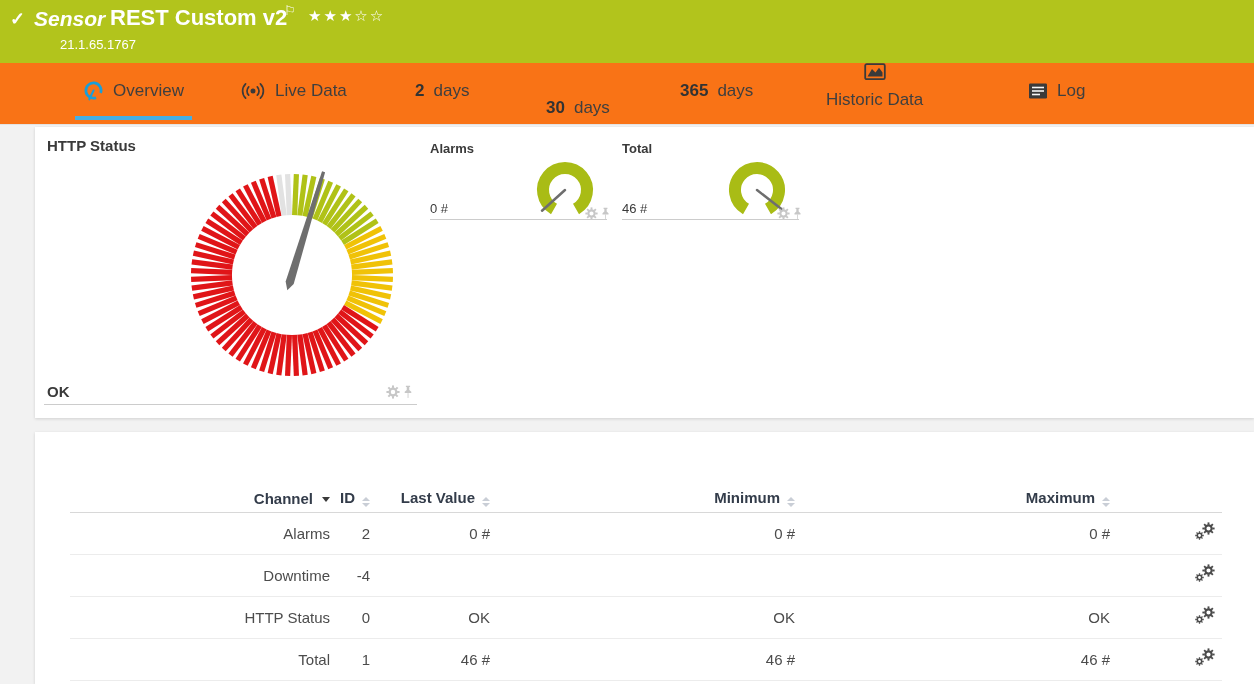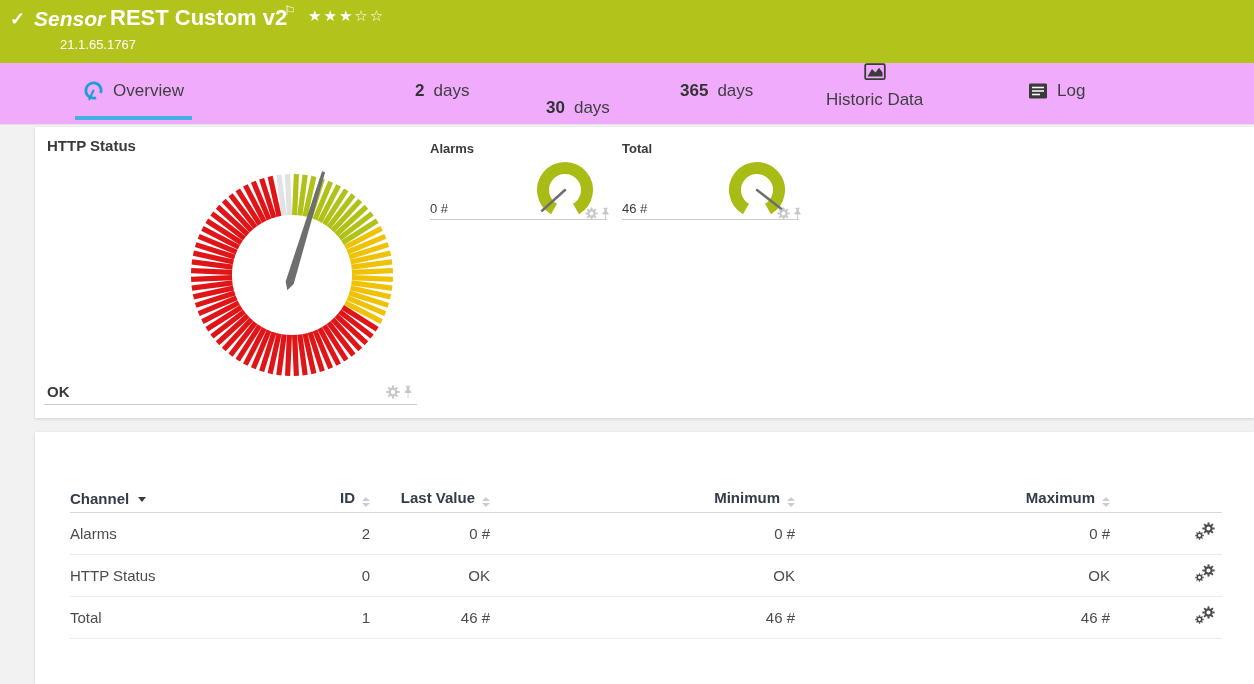--- a/index.html
+++ b/index.html
@@ -11,21 +11,21 @@
   }
   
   .topbar{position:absolute;left:0;top:0;width:100%;height:63px;background:#b2c41c;color:#fff;}
   .check{position:absolute;left:10px;top:8px;font-size:18px;font-weight:bold;}
   .sensor-type{position:absolute;left:34px;top:7px;font-size:21px;font-style:italic;font-weight:700;}
   .sensor-title{position:absolute;left:110px;top:5px;font-size:22px;font-weight:bold;}
   .flag{position:absolute;left:284px;top:3px;font-size:13px;}
   .stars{position:absolute;left:308px;top:7px;font-size:15px;letter-spacing:2px;}
   .version{position:absolute;left:60px;top:37px;font-size:13px;}
   
-  .tabbar{position:absolute;left:0;top:63px;width:100%;height:61px;background:#f0abfc;border-bottom:1px solid #e3e3e3;}
+  .tabbar{position:absolute;left:0;top:63px;width:100%;height:61px;background:#f97316;border-bottom:1px solid #e3e3e3;}
   .tab{position:absolute;top:0;height:55px;display:flex;align-items:center;gap:9px;
        font-size:17px;color:#3f3f3f;cursor:pointer;white-space:nowrap;}
   .tab svg{flex:0 0 auto;}
   .tab.active{justify-content:center;}
   .tab.active::after{content:'';position:absolute;left:0;right:0;bottom:-2px;height:4px;background:#45afe4;}
   .tab .num{font-weight:bold;color:#333;}
   .icon-dark{color:#3a3a3a;}
   .icon-blue{color:#1a9ed9;}
   
   .panel{position:absolute;left:35px;width:1219px;background:#fff;box-shadow:0 1px 3px rgba(0,0,0,.14);}
@@ -46,21 +46,21 @@
   .mini-icons{position:absolute;left:155px;top:66px;display:flex;gap:3px;align-items:center;color:#c7c7c7;}
   .mini-line{position:absolute;left:0;top:78px;width:177px;height:1px;background:#ccc;}
   
   .tablewrap{position:absolute;left:35px;top:52px;width:1152px;}
   table{border-collapse:collapse;width:1152px;font-size:15px;table-layout:fixed;}
   col.c-channel{width:260px}col.c-id{width:40px}col.c-last{width:120px}
   col.c-min{width:305px}col.c-max{width:315px}col.c-gear{width:112px}
   th{font-weight:bold;color:#333c4a;height:28px;padding:0;vertical-align:middle;
      border-bottom:1px solid #d8d8d8;cursor:pointer;}
   td{height:41px;padding:0;color:#4c4c4c;border-bottom:1px solid #ececec;vertical-align:middle;}
-  .al{text-align:left}.ar{text-align:right}
+  .al{text-align:right}.ar{text-align:right}
   .gearcell{text-align:right;padding-right:6px;color:#4a4a4a;}
   .sort{display:inline-flex;flex-direction:column;gap:2px;margin-left:7px;vertical-align:2px;}
   .sort i{width:0;height:0;border-left:4px solid transparent;border-right:4px solid transparent;display:block;}
   .sort .up{border-bottom:4px solid #c9ced6;}
   .sort .dn{border-top:4px solid #c9ced6;}
   .caret{display:inline-block;width:0;height:0;border-left:4.5px solid transparent;border-right:4.5px solid transparent;
          border-top:5px solid #3a3a3a;margin-left:9px;vertical-align:2px;}
   .rowgear{cursor:pointer;}
 </style>
 </head>
@@ -121,20 +121,26 @@
   <span class="stars">★★★☆☆</span>
   <span class="version">21.1.65.1767</span>
 </div>
 
 <div class="tabbar">
   <div class="tab active" style="left:75px;width:117px;">
     <svg class="icon-blue" width="21" height="21">
         <use href="#overviewicon" width="21" height="21"></use>
       </svg>
     <span>Overview</span>
+  </div>
+  <div class="tab" style="left:240px;">
+    <svg class="icon-dark" width="26" height="20">
+        <use href="#live" width="26" height="20"></use>
+      </svg>
+    <span>Live Data</span>
   </div>
   <div class="tab" style="left:415px;">
     <span class="num">2</span>
     <span>days</span>
   </div>
   <div class="tab" style="left:546px;align-items:flex-end;">
     <span class="num">30</span>
     <span>days</span>
   </div>
   <div class="tab" style="left:680px;">
@@ -323,20 +329,31 @@
           <td class="ar">2</td>
           <td class="ar">0 #</td>
           <td class="ar">0 #</td>
           <td class="ar">0 #</td>
           <td class="gearcell"><svg class="rowgear" width="23" height="20">
                 <use href="#gear" x="9" y="0" width="13" height="13"></use>
                 <use href="#gear" x="2" y="9" width="9" height="9"></use>
               </svg></td>
         </tr>
         <tr>
+          <td class="al">Downtime</td>
+          <td class="ar">-4</td>
+          <td class="ar"></td>
+          <td class="ar"></td>
+          <td class="ar"></td>
+          <td class="gearcell"><svg class="rowgear" width="23" height="20">
+                <use href="#gear" x="9" y="0" width="13" height="13"></use>
+                <use href="#gear" x="2" y="9" width="9" height="9"></use>
+              </svg></td>
+        </tr>
+        <tr>
           <td class="al">HTTP Status</td>
           <td class="ar">0</td>
           <td class="ar">OK</td>
           <td class="ar">OK</td>
           <td class="ar">OK</td>
           <td class="gearcell"><svg class="rowgear" width="23" height="20">
                 <use href="#gear" x="9" y="0" width="13" height="13"></use>
                 <use href="#gear" x="2" y="9" width="9" height="9"></use>
               </svg></td>
         </tr>

